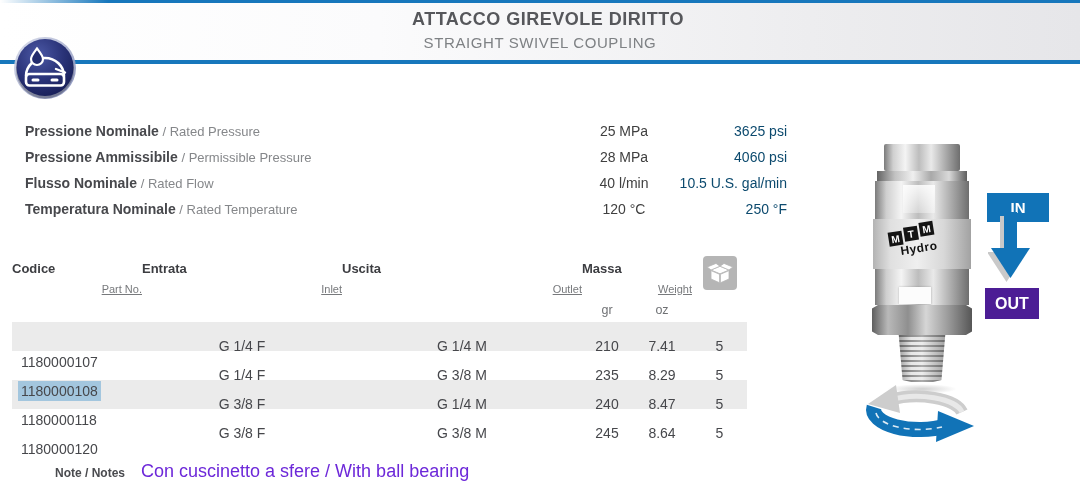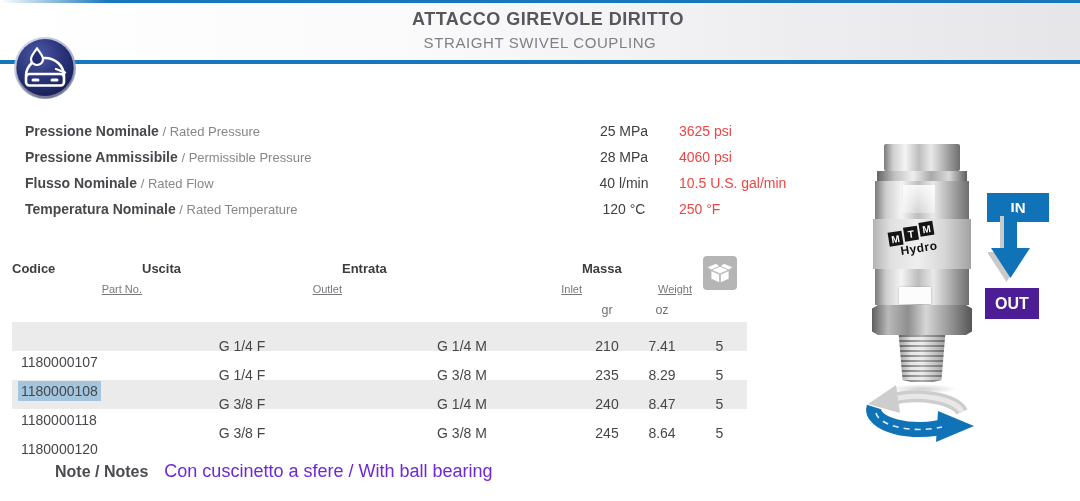--- a/index.html
+++ b/index.html
@@ -23,42 +23,42 @@
   
   .logo { position:absolute; left:13px; top:36px; width:64px; height:64px; }
 
   
   .specs { position:absolute; left:25px; top:118px; width:762px; }
   .spec-row { display:flex; align-items:center; height:26px; font-size:14px; }
   .spec-label { flex:1; color:#47484c; }
   .spec-label .it { font-weight:bold; color:#47484c; }
   .spec-label .sep, .spec-label .en { font-weight:normal; color:#85878a; font-size:13px; }
   .spec-metric { width:110px; text-align:center; color:#404040; }
-  .spec-imperial { width:108px; color:#ef4444; }
+  .spec-imperial { width:108px; text-align:right; color:#0c4a6e; }
 
   
   .ptable { position:absolute; left:12px; top:256px; width:735px; }
   .tgrid { display:grid; grid-template-columns:130px 200px 240px 50px 60px 55px; }
   .th-main { font-size:13px; font-weight:bold; color:#3c3d41; line-height:22px; }
   .th-sub { font-size:11px; color:#77797c; text-align:right; line-height:18px;text-decoration:underline; }
   .th-cell { padding-top:2px; }
   .th-weight { grid-column:4 / 6; }
   .th-pack { grid-column:6; display:flex; justify-content:center; align-items:flex-start; }
   .units-row { height:24px; align-items:center; }
   .unit { font-size:12.5px; color:#6f7174; text-align:center; }
   .trow { height:29px; align-items:center; font-size:14px; color:#46474b; }
   .trow.stripe { background:#ebebeb; }
   .td { text-align:center; }
   .td-part { text-align:left; padding-left:6px;margin-top:32px; }
   .td-part span { padding:2px 3px; }
   .td-part span.hl { background:#a3c6de; }
 
   
   .note { position:absolute; left:55px; top:461px; display:flex; align-items:baseline; }
-  .note-label { font-size:16px; font-weight:bold; color:#4a4b4f; margin-right:16px; white-space:nowrap; }
+  .note-label { font-size:12px; font-weight:bold; color:#4a4b4f; margin-right:16px; white-space:nowrap; }
   .note-text { font-size:18px; color:#6d28d9;text-align:right; }
 
   
   .product { position:absolute; left:852px; top:144px; width:140px;
     display:flex; flex-direction:column; align-items:center; }
   .metal { background:linear-gradient(90deg,#7b7b7b 0%,#cfcfcf 12%,#f4f4f4 28%,#bdbdbd 46%,#e9e9e9 62%,#a8a8a8 82%,#6e6e6e 100%); }
   .p-nut-top { width:76px; height:27px; border-radius:2px; }
   .p-ring { width:90px; height:10px;
     background:linear-gradient(90deg,#636363,#c2c2c2 20%,#efefef 40%,#a9a9a9 60%,#d9d9d9 80%,#5f5f5f); }
   .p-upper { width:94px; height:38px; position:relative; }
@@ -160,26 +160,26 @@
     </div>
   </div>
 
   <div class="ptable">
     <div class="tgrid">
       <div class="th-cell">
         <div class="th-main">Codice</div>
         <div class="th-sub">Part No.</div>
       </div>
       <div class="th-cell">
+        <div class="th-main">Entrata</div>
+        <div class="th-sub">Inlet</div>
+      </div>
+      <div class="th-cell">
         <div class="th-main">Uscita</div>
         <div class="th-sub">Outlet</div>
-      </div>
-      <div class="th-cell">
-        <div class="th-main">Entrata</div>
-        <div class="th-sub">Inlet</div>
       </div>
       <div class="th-cell th-weight">
         <div class="th-main">Massa</div>
         <div class="th-sub">Weight</div>
       </div>
       <div class="th-pack">
         <svg width="34" height="34" viewBox="0 0 34 34">
           <rect x="0" y="0" width="34" height="34" rx="4" fill="#b5b5b5"></rect>
           <g stroke="#b5b5b5" stroke-width=".8" fill="#ffffff">
             <polygon points="8,14 17,10.2 26,14 17,17.8"></polygon>

